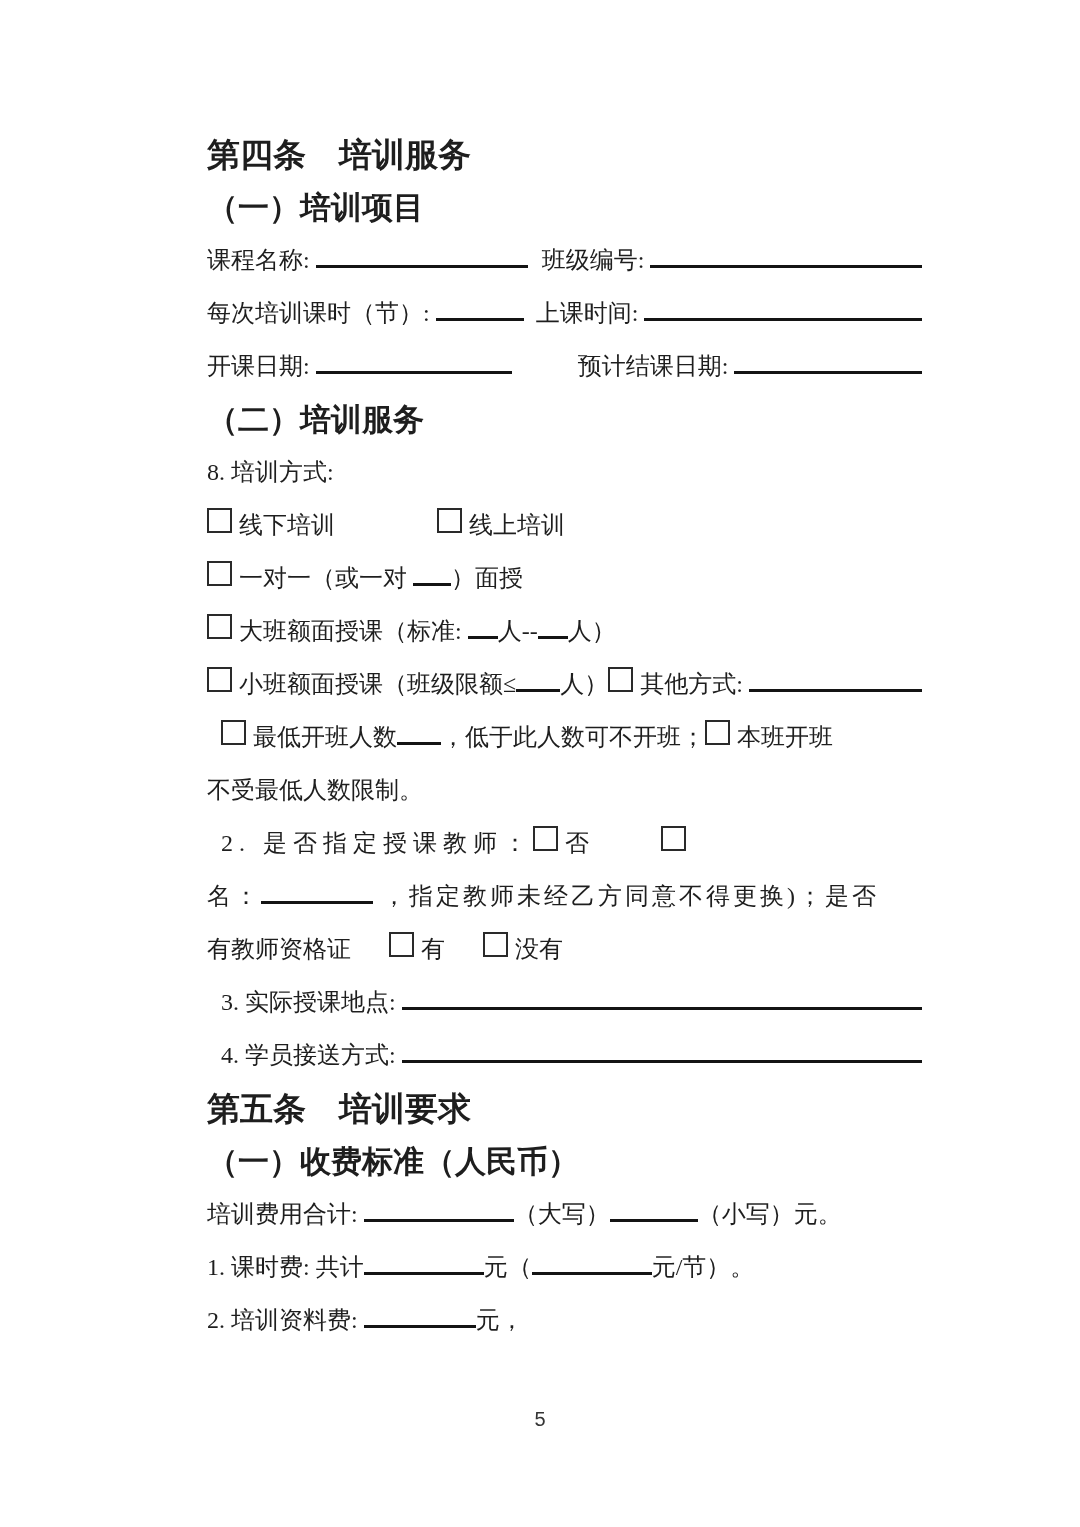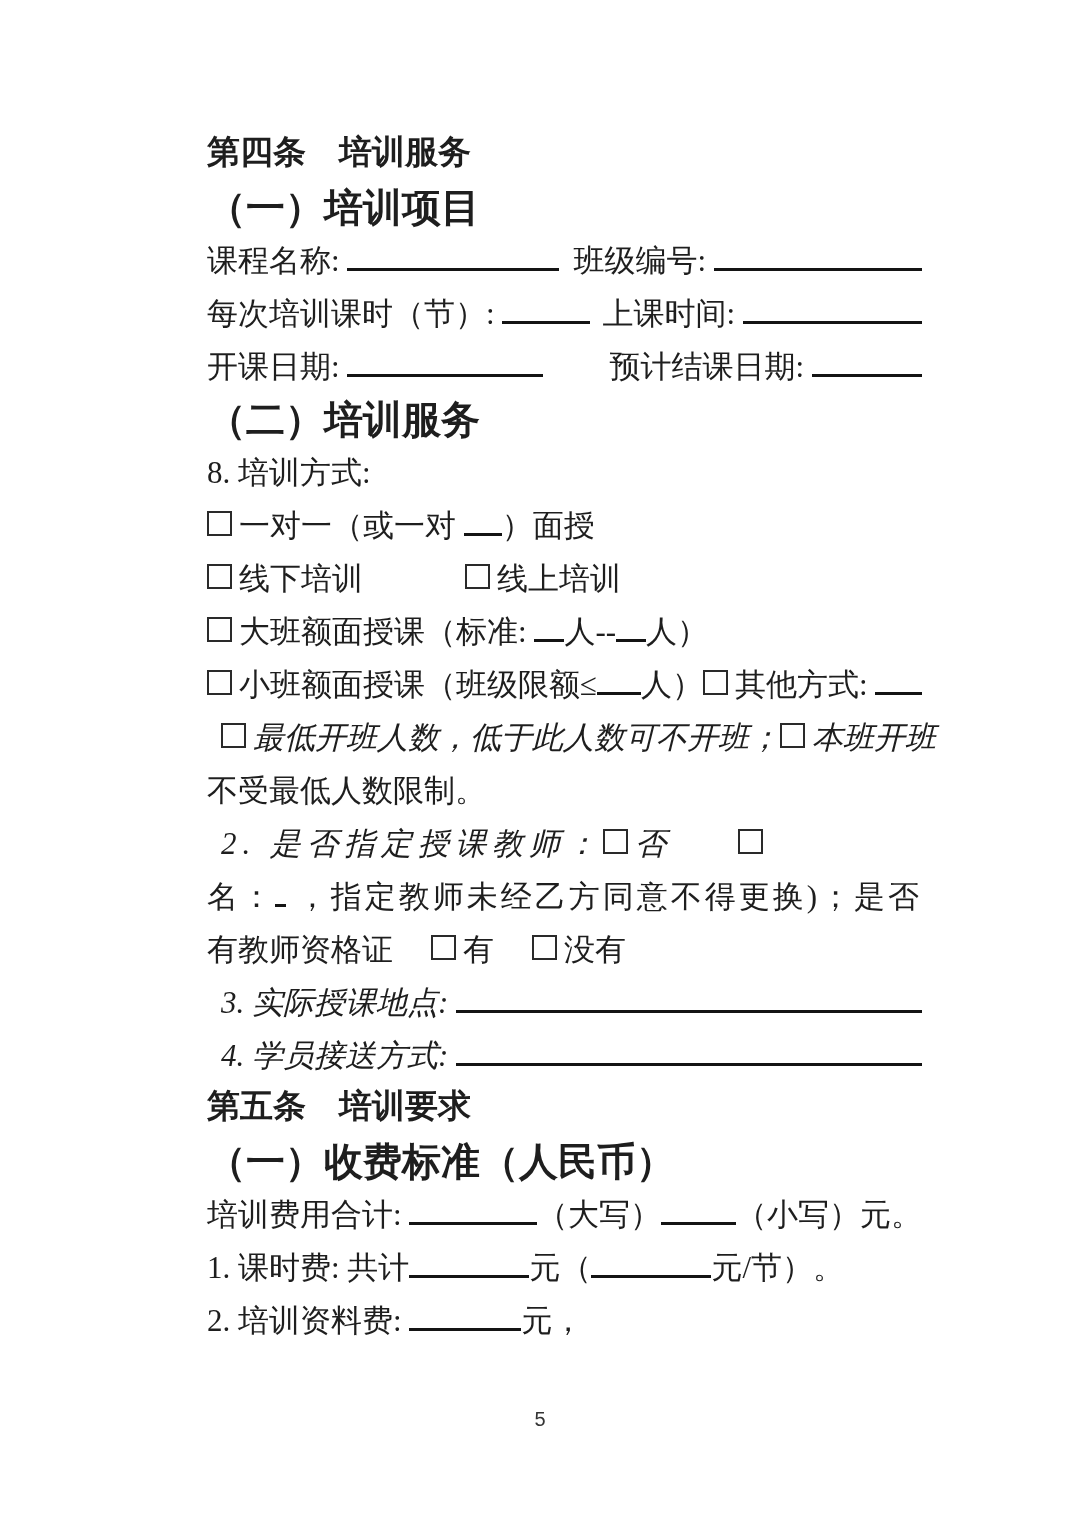--- a/index.html
+++ b/index.html
@@ -13,39 +13,39 @@
     overflow:hidden;
   }
   .content{
     position:absolute;
     left:207px;right:158px;top:128px;
   }
   .row{
     display:flex;
     align-items:baseline;
     height:53px;
-    font-size:31px;
+    font-size:24px;
   }
   .t{line-height:53px;white-space:pre;}
   .b{border-bottom:3px solid #141414;}
   .bf{flex:1;border-bottom:3px solid #141414;min-width:40px;}
   .cb{
     display:inline-block;
     width:21px;height:21px;
     border:2px solid #2a2a2a;
     margin:0 7px 3px 0;
     flex:0 0 auto;
     background:#ffffff;
   }
   .h1{
-    font-family:Liberation Mono, monospace;
+    font-family:Liberation Sans, sans-serif;
     font-weight:bold;font-size:33px;
   }
-  .h2{font-weight:bold;font-size:39px;}
-  .ind{padding-left:14px;font-style:italic;}
+  .h2{font-weight:bold;font-size:31px;}
+  .ind{padding-left:14px;}
   .ls3 .t{letter-spacing:3px;}
   .ls6 .t{letter-spacing:6px;}
   .gap46{margin-left:66px;}
   .gap38{margin-left:38px;}
   .gap102{margin-left:102px;}
   .pagenum{
     position:absolute;left:0;right:0;top:1408px;
     text-align:center;
     font-family:"Liberation Sans","DejaVu Sans",sans-serif;
     font-size:20px;color:#333333;
@@ -90,30 +90,30 @@
     <div class="row h2">
       <span class="t">（二）培训服务</span>
     </div>
 
     <div class="row">
       <span class="t">8. 培训方式:</span>
     </div>
 
     <div class="row">
       <span class="cb"></span>
+      <span class="t">线下培训</span>
+      <span class="cb gap102"></span>
+      <span class="t">线上培训</span>
+    </div>
+
+    <div class="row">
+      <span class="cb"></span>
       <span class="t">一对一（或一对 </span>
       <div class="b" style="width:38px"></div>
       <span class="t">）面授</span>
-    </div>
-
-    <div class="row">
-      <span class="cb"></span>
-      <span class="t">线下培训</span>
-      <span class="cb gap102"></span>
-      <span class="t">线上培训</span>
     </div>
 
     <div class="row">
       <span class="cb"></span>
       <span class="t">大班额面授课（标准: </span>
       <div class="b" style="width:30px"></div>
       <span class="t">人--</span>
       <div class="b" style="width:30px"></div>
       <span class="t">人）</span>
     </div>

